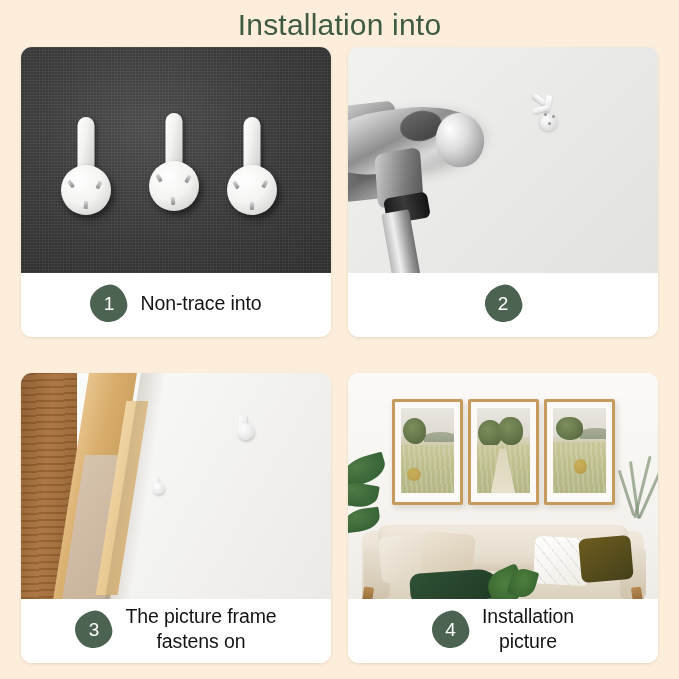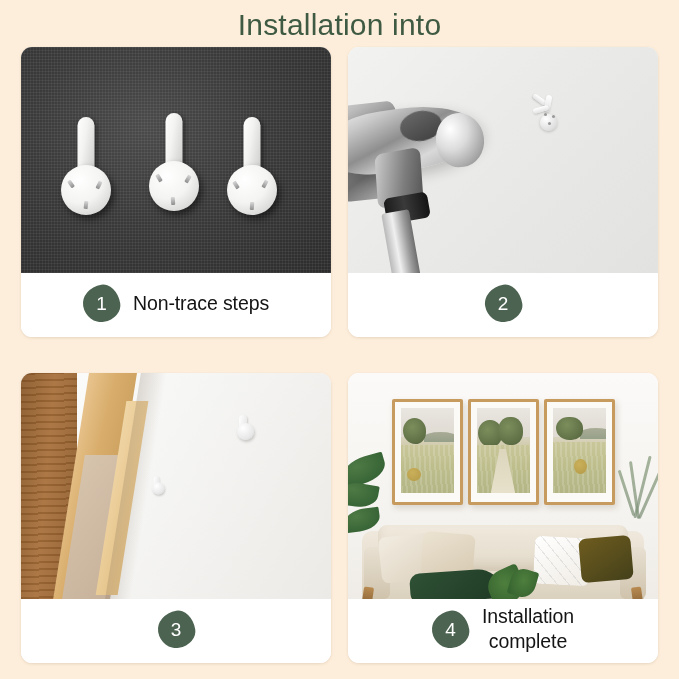--- a/index.html
+++ b/index.html
@@ -488,21 +488,21 @@
           <div class="pin" style="left:36px; bottom:27px; transform:rotate(28deg);"></div>
           <div class="pin" style="left:23px; bottom:5px; transform:rotate(4deg);"></div>
         </div>
       </div>
     </div>
     <div class="card-caption">
       <div class="badge">
         <div class="blob"></div>
         <div class="num">1</div>
       </div>
-      <div class="caption-text">Non-trace steps</div>
+      <div class="caption-text">Non-trace into</div>
     </div>
   </div>
 
   <div class="step-card">
     <div class="card-photo">
       <div class="photo-wall">
         <div class="hammer-claw"></div>
         <div class="hammer-head"></div>
         <div class="hammer-dark"></div>
         <div class="hammer-face"></div>
@@ -544,20 +544,22 @@
           <div class="hs-stem"></div>
           <div class="hs-disc"></div>
         </div>
       </div>
     </div>
     <div class="card-caption">
       <div class="badge">
         <div class="blob"></div>
         <div class="num">3</div>
       </div>
+      <div class="caption-text">The picture frame
+fastens on</div>
     </div>
   </div>
 
   <div class="step-card">
     <div class="card-photo">
       <div class="photo-room">
 
         <div class="art-frame" style="left:44px;">
           <div class="art-mat">
             <div class="art-canvas">
@@ -620,17 +622,17 @@
         <div class="grass-blade" style="right:6px; top:92px; height:56px; transform:rotate(24deg);"></div>
         <div class="grass-blade" style="right:30px; top:96px; height:48px; transform:rotate(-18deg);"></div>
       </div>
     </div>
     <div class="card-caption">
       <div class="badge">
         <div class="blob"></div>
         <div class="num">4</div>
       </div>
       <div class="caption-text">Installation
-complete</div>
+picture</div>
     </div>
   </div>
 
 </div>
 
 </body></html>

